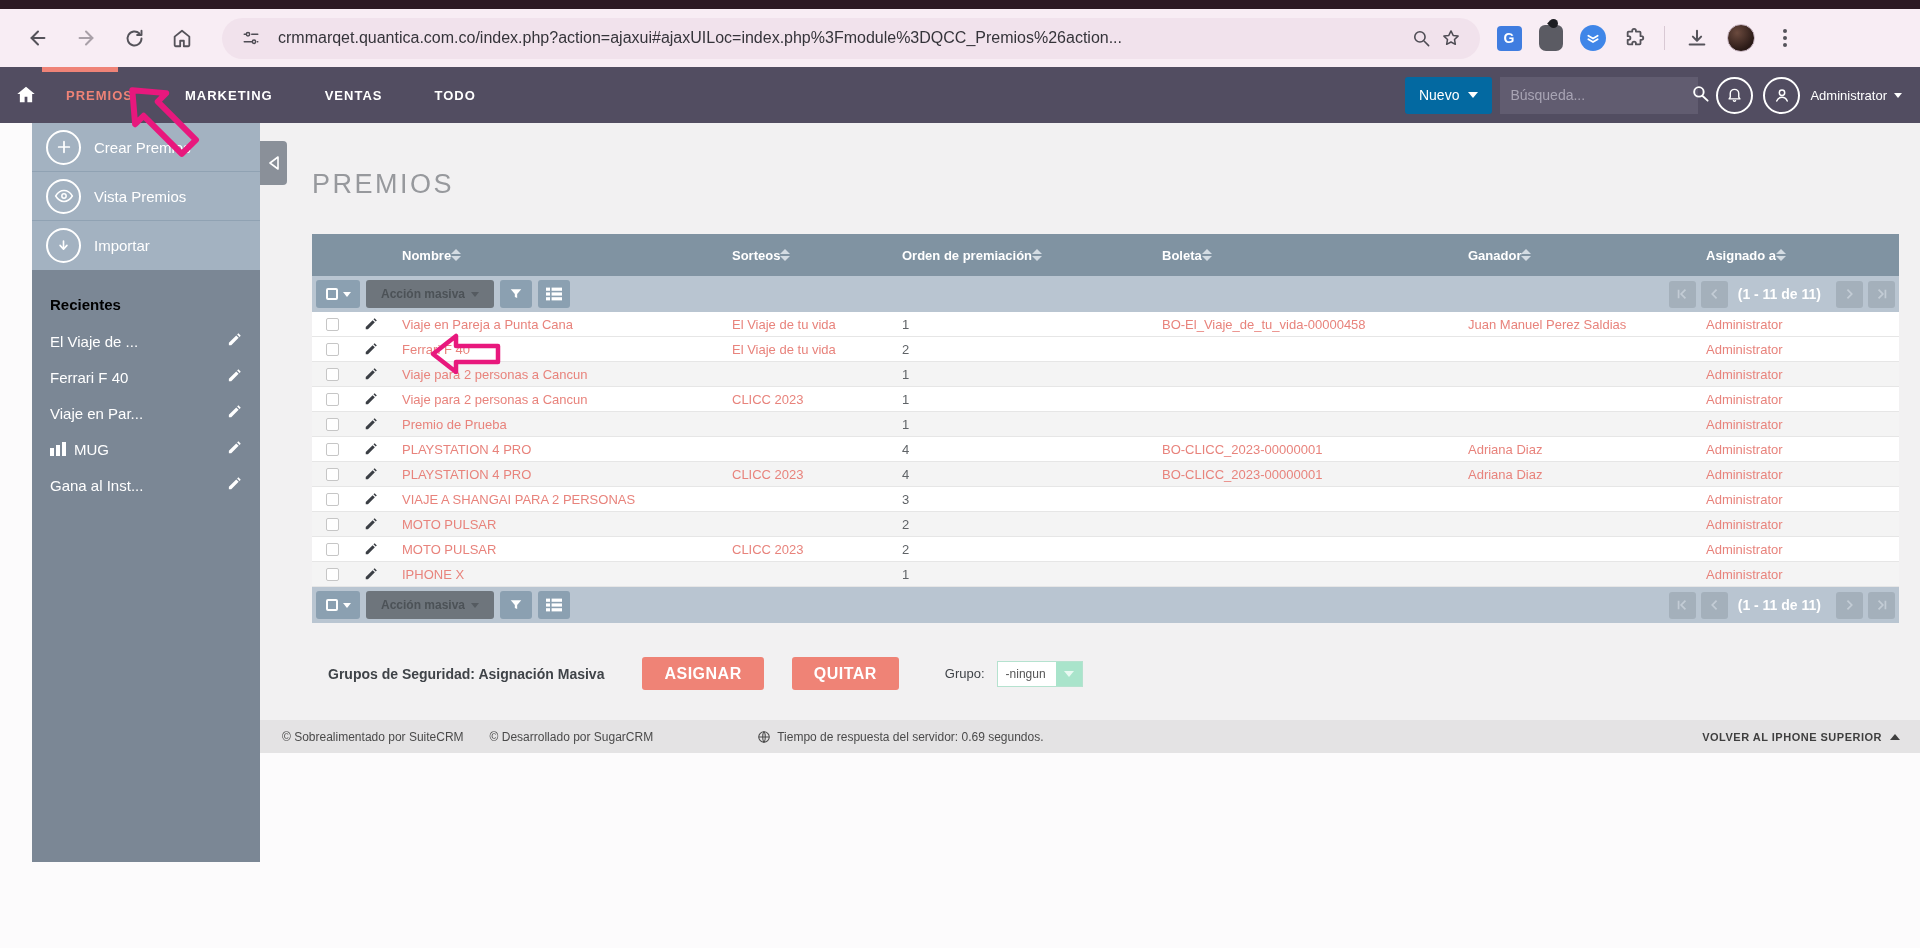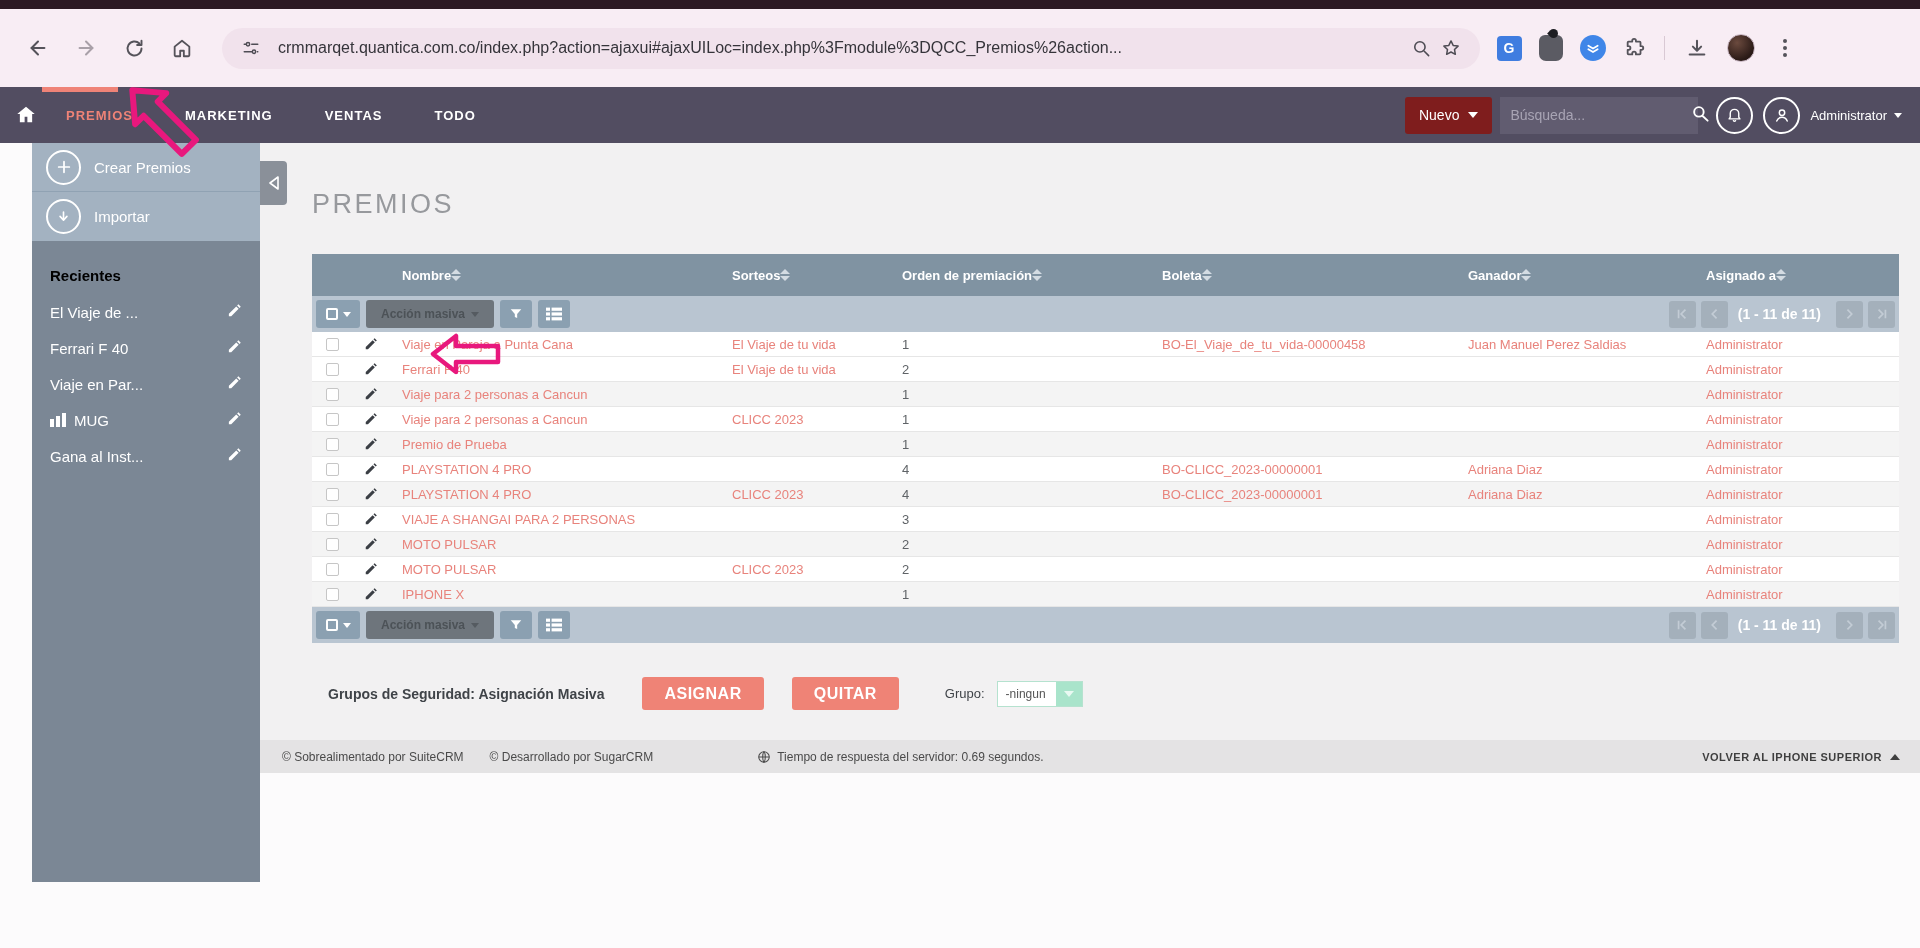--- a/index.html
+++ b/index.html
@@ -2,21 +2,21 @@
 <html><head>
 <meta charset="utf-8">
 <style>
   * { box-sizing: border-box; margin: 0; padding: 0; }
   html,body { width:1920px; height:948px; }
   body { font-family: "Liberation Sans", sans-serif; overflow: hidden; }
   .stage { position:relative; width:1920px; height:948px; background:#fcfbfc; overflow:hidden; }
 
   
   .chrome-strip { height:9px; background:#2c1923; }
-  .chrome-bar { height:78px; background:#f8edf4; display:flex; align-items:center; padding:0 14px; }
+  .chrome-bar { height:58px; background:#f8edf4; display:flex; align-items:center; padding:0 14px; }
   .nav-ico { width:38px; height:38px; display:flex; align-items:center; justify-content:center; border-radius:50%; color:#55535a; flex:0 0 auto; margin:0 5px; }
   .nav-ico svg { display:block; }
   .nav-ico.dim { color:#a9a0a8; }
   .url-pill { flex:0 0 auto; width:1258px; height:41px; background:#f1e2ec; border-radius:21px; display:flex; align-items:center; padding:0 14px; margin:0 8px 0 16px; }
   .url-text { flex:1; font-size:16px; color:#35343a; white-space:nowrap; overflow:hidden; margin-left:12px; }
   .pill-ico { width:30px; height:30px; display:flex; align-items:center; justify-content:center; color:#4e4c54; flex:0 0 auto; }
   .ext-ico { width:30px; height:30px; display:flex; align-items:center; justify-content:center; margin:0 6px; flex:0 0 auto; }
   .chrome-div { width:1px; height:24px; background:#d9c9d4; margin:0 8px; }
   .avatar { width:28px; height:28px; border-radius:50%; background:radial-gradient(circle at 35% 30%, #6b4a3e 0%, #2a1a16 70%); border:1px solid #c9b7c3; }
   .kebab { display:flex; flex-direction:column; gap:3px; align-items:center; }
@@ -26,21 +26,21 @@
   .blob-ico:before { content:""; position:absolute; top:-6px; left:10px; width:9px; height:9px; background:#1d1d22; border-radius:50% 50% 50% 0; transform:rotate(45deg); }
   .shield-ico { width:26px; height:26px; border-radius:50%; background:#3f86e8; color:#fff; display:flex; align-items:center; justify-content:center; }
 
   
   .appnav { position:relative; height:56px; background:#524d61; display:flex; align-items:center; padding:0 18px 0 14px; }
   .appnav .active-indicator { position:absolute; top:0; left:42px; width:76px; height:5px; background:#ef8377; }
   .appnav .home { color:#fff; margin-right:28px; display:flex; }
   .appnav a.navitem { color:#fff; font-size:13px; font-weight:bold; letter-spacing:1px; text-decoration:none; margin-right:52px; }
   .appnav a.navitem.active { color:#ef8377; }
   .appnav .spacer { flex:1; }
-  .btn-nuevo { height:37px; background:#7f1d1d; color:#fff; font-size:14px; border:none; border-radius:3px; padding:0 14px; display:flex; align-items:center; gap:9px; }
+  .btn-nuevo { height:37px; background:#0369a1; color:#fff; font-size:14px; border:none; border-radius:3px; padding:0 14px; display:flex; align-items:center; gap:9px; }
   .btn-nuevo .caret { width:0; height:0; border-left:5px solid transparent; border-right:5px solid transparent; border-top:6px solid #fff; }
   .searchbox { width:198px; height:37px; background:#615c70; margin-left:8px; display:flex; align-items:center; padding:0 10px; }
   .searchbox input { flex:1; background:transparent; border:none; outline:none; color:#d6d3dd; font-size:14px; font-family:"Liberation Sans",sans-serif; }
   .searchbox input::placeholder { color:#a8a4b4; }
   .circ-ico { width:37px; height:37px; border:2px solid #fff; border-radius:50%; display:flex; align-items:center; justify-content:center; color:#fff; margin-left:18px; }
   .userlabel { color:#fff; font-size:13px; margin-left:10px; display:flex; align-items:center; gap:7px; }
   .userlabel .caret { width:0; height:0; border-left:4px solid transparent; border-right:4px solid transparent; border-top:5px solid #fff; }
 
   
   .appbody { display:flex; height:739px;margin-left:32px; }
@@ -252,20 +252,29 @@
         <div class="side-action">
           <span class="ico-circle">
               <svg width="16" height="16" viewBox="0 0 24 24" fill="none" stroke="#fff" stroke-width="2.6" stroke-linecap="round">
                 <path d="M12 4v16M4 12h16"></path>
               </svg>
             </span>
           <span class="lbl">Crear Premios</span>
         </div>
         <div class="side-action">
           <span class="ico-circle">
+              <svg width="20" height="16" viewBox="0 0 24 18" fill="none" stroke="#fff" stroke-width="1.8">
+                <path d="M2 9s4-6.5 10-6.5S22 9 22 9s-4 6.5-10 6.5S2 9 2 9z"></path>
+                <circle cx="12" cy="9" r="2.6"></circle>
+              </svg>
+            </span>
+          <span class="lbl">Vista Premios</span>
+        </div>
+        <div class="side-action">
+          <span class="ico-circle">
               <svg width="15" height="16" viewBox="0 0 24 24" fill="none" stroke="#fff" stroke-width="2.6" stroke-linecap="round" stroke-linejoin="round">
                 <path d="M12 4v12"></path>
                 <path d="M6.5 11 12 17l5.5-6"></path>
               </svg>
             </span>
           <span class="lbl">Importar</span>
         </div>
       </div>
       <div class="recent">
         <div class="recent-title">Recientes</div>

